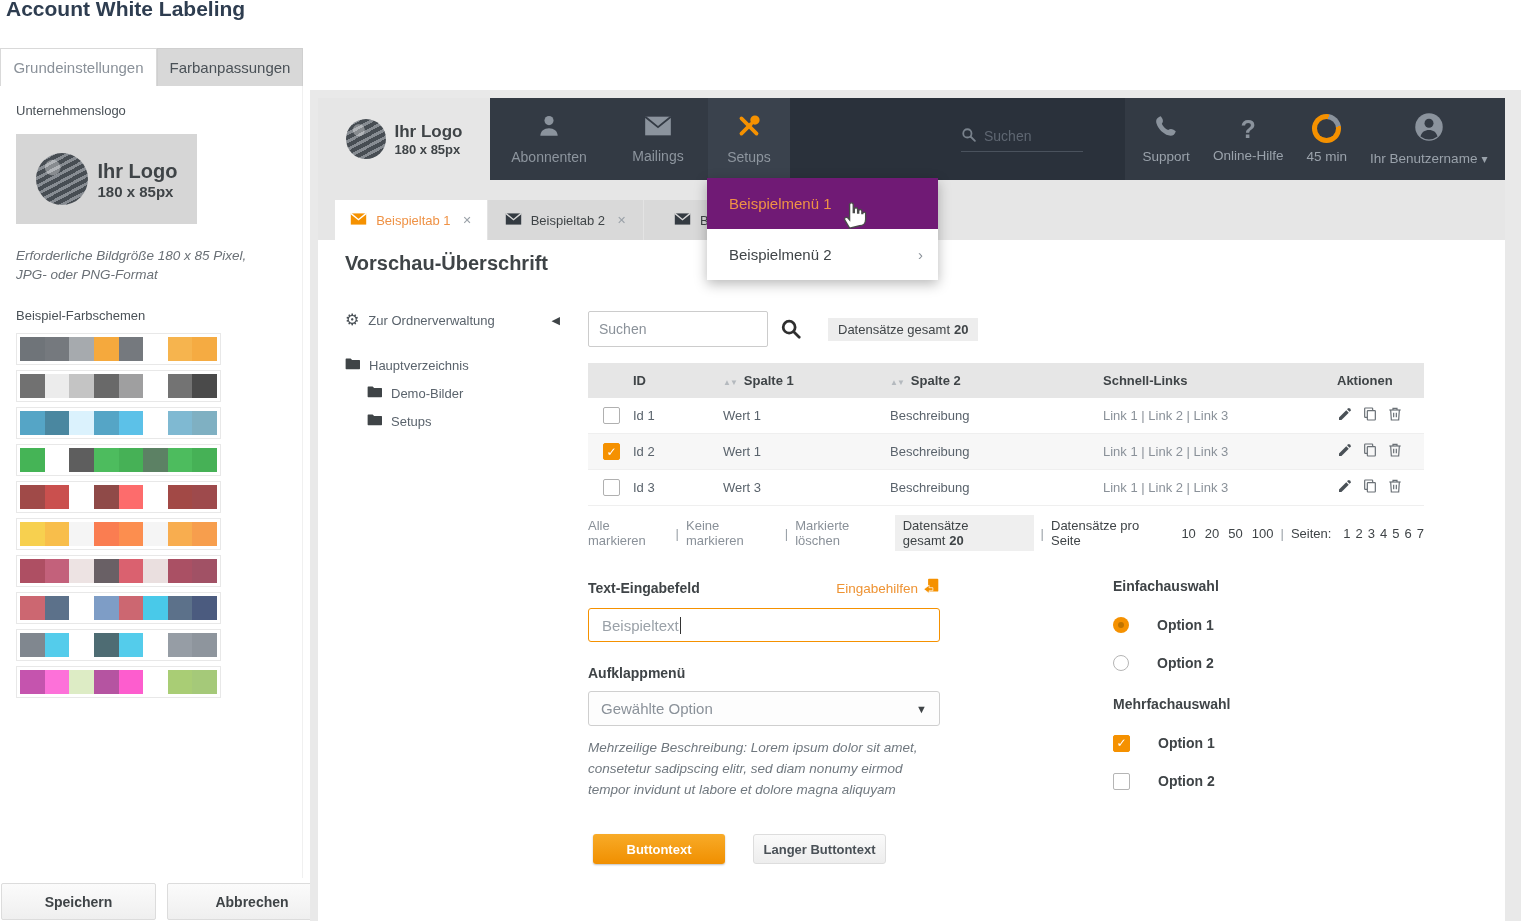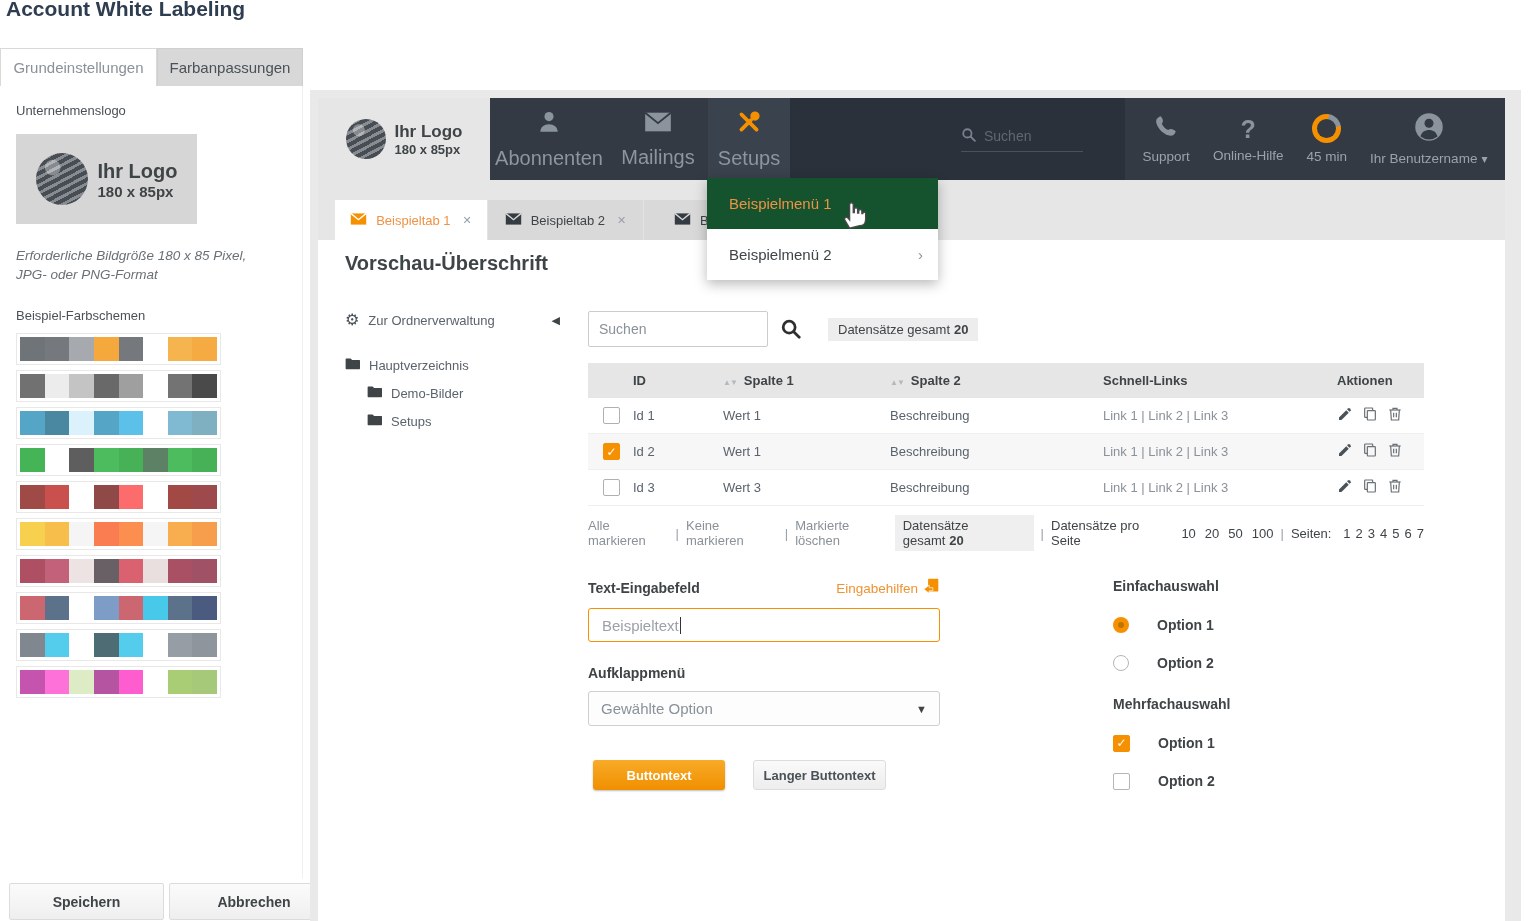--- a/index.html
+++ b/index.html
@@ -23,33 +23,33 @@
      repeating-linear-gradient(-28deg,#474d53 0 4px,#878c92 4px 7px);}
   .globe-lg{width:52px;height:52px}
   .globe-sm{width:40px;height:40px}
   .logo-l1{font-size:20px;font-weight:700;color:#3f4447;line-height:24px}
   .logo-l2{font-size:15px;font-weight:700;color:#3f4447}
   .hint{font-style:italic;color:#6a7076;font-size:13.5px;line-height:19px;margin-bottom:24px;width:250px}
   .scheme-row{display:flex;width:205px;height:32px;padding:3px;background:#fff;border:1px solid #e8e8e8;margin-bottom:5px;cursor:pointer}
   .scheme-cell{flex:1;height:100%}
 
   
-  .footer-buttons{position:absolute;left:9px;top:883px;display:flex;gap:5px}
+  .footer-buttons{position:absolute;left:1px;top:883px;display:flex;gap:11px}
   .side-btn{height:37px;background:linear-gradient(#fbfbfb,#efefef);border:1px solid #dcdcdc;border-radius:2px;
             font-size:14px;font-weight:700;color:#3f4447;font-family:inherit;cursor:pointer}
   .side-btn.save{width:155px}
   .side-btn.cancel{width:170px}
 
   
   .preview{position:absolute;left:310px;top:90px;width:1211px;height:831px;background:#e9e9e9;padding:8px 16px 0 8px}
   .nav{height:82px;display:flex;background:#333a44}
   .nav-logo{width:172px;background:#e6e6e6;display:flex;align-items:center;justify-content:center;gap:9px}
   .nav-logo .nl1{font-size:17px;font-weight:700;color:#3f4447;line-height:21px}
   .nav-logo .nl2{font-size:13px;font-weight:700;color:#3f4447}
-  .nav-item{display:flex;flex-direction:column;align-items:center;justify-content:center;gap:7px;color:#8d959e;font-size:20px;cursor:pointer}
+  .nav-item{display:flex;flex-direction:column;align-items:center;justify-content:center;gap:7px;color:#8d959e;font-size:14px;cursor:pointer}
   .nav-item svg{fill:#8b939d}
   .nav-item.item-0{width:118px}.nav-item.item-1{width:100px}.nav-item.item-2{width:82px}
   .nav-item.active{background:#3a424d}
   .nav-item.active svg{fill:#f59100;stroke:#f59100}
   .nav-search{flex:1;background:#2a313b;display:flex;align-items:center;justify-content:flex-end;padding-right:42px}
   .search-wrap{display:flex;align-items:center;gap:8px;border-bottom:1px solid #4a525d;padding-bottom:5px;width:122px}
   .nav-search-input{background:transparent;border:none;outline:none;color:#79828c;font-size:14px;width:90px;font-family:inherit}
   .nav-search-input::placeholder{color:#5f6772}
   .nav-right{width:380px;background:#333a44;display:flex;align-items:center;justify-content:space-around;padding:0 6px}
   .nav-right-item{display:flex;flex-direction:column;align-items:center;justify-content:center;gap:6px;color:#9aa2ab;font-size:13.5px;cursor:pointer}
@@ -140,21 +140,21 @@
   .radio-ctrl.on{border:none;background:#f59100}
   .radio-ctrl.on::after{content:"";position:absolute;inset:5px;border-radius:50%;background:#c07400}
   .opt-cb{width:17px;height:17px;border:1px solid #b5b5b5;border-radius:2px;background:#fff;display:flex;align-items:center;justify-content:center;flex:none}
   .opt-cb .tick{display:none;color:#fff;font-size:12px;font-weight:700;line-height:12px}
   .opt-cb.checked{background:#f59100;border-color:#f59100}
   .opt-cb.checked .tick{display:block}
 
   
   .dropdown-menu{position:absolute;left:397px;top:88px;width:231px;z-index:5;box-shadow:0 4px 12px rgba(0,0,0,.28);background:#fff}
   .menu-item{height:51px;display:flex;align-items:center;padding:0 15px 0 22px;font-size:15px;color:#3f4447;background:#fff;cursor:pointer}
-  .menu-item.hover{background:#14532d;color:#ef9245}
+  .menu-item.hover{background:#701a75;color:#ef9245}
   .submenu-arrow{margin-left:auto;color:#8a9199;font-size:15px}
   .hand-cursor{position:absolute;left:528px;top:106px;z-index:6;pointer-events:none}
 </style>
 </head>
 <body>
 
 <div class="page">
 
   <div class="page-title">Account White Labeling</div>
 
@@ -562,20 +562,21 @@
         </div>
         <div class="text-input">
           <span>Beispieltext</span>
             <span class="input-caret"></span>
         </div>
         <div class="f-label select-label">Aufklappmenü</div>
         <div class="select-box">
           <span>Gewählte Option</span>
           <span class="select-caret">▼</span>
         </div>
+        <div class="form-desc">Mehrzeilige Beschreibung: Lorem ipsum dolor sit amet, consetetur sadipscing elitr, sed diam nonumy eirmod tempor invidunt ut labore et dolore magna aliquyam</div>
         <div class="btn-row">
           <button class="btn-primary">Buttontext</button>
           <button class="btn-secondary">Langer Buttontext</button>
         </div>
       </div>
 
       <div class="options-col">
         <div class="grp-label">Einfachauswahl</div>
         <div class="first-grp">
           <div class="opt-row">

